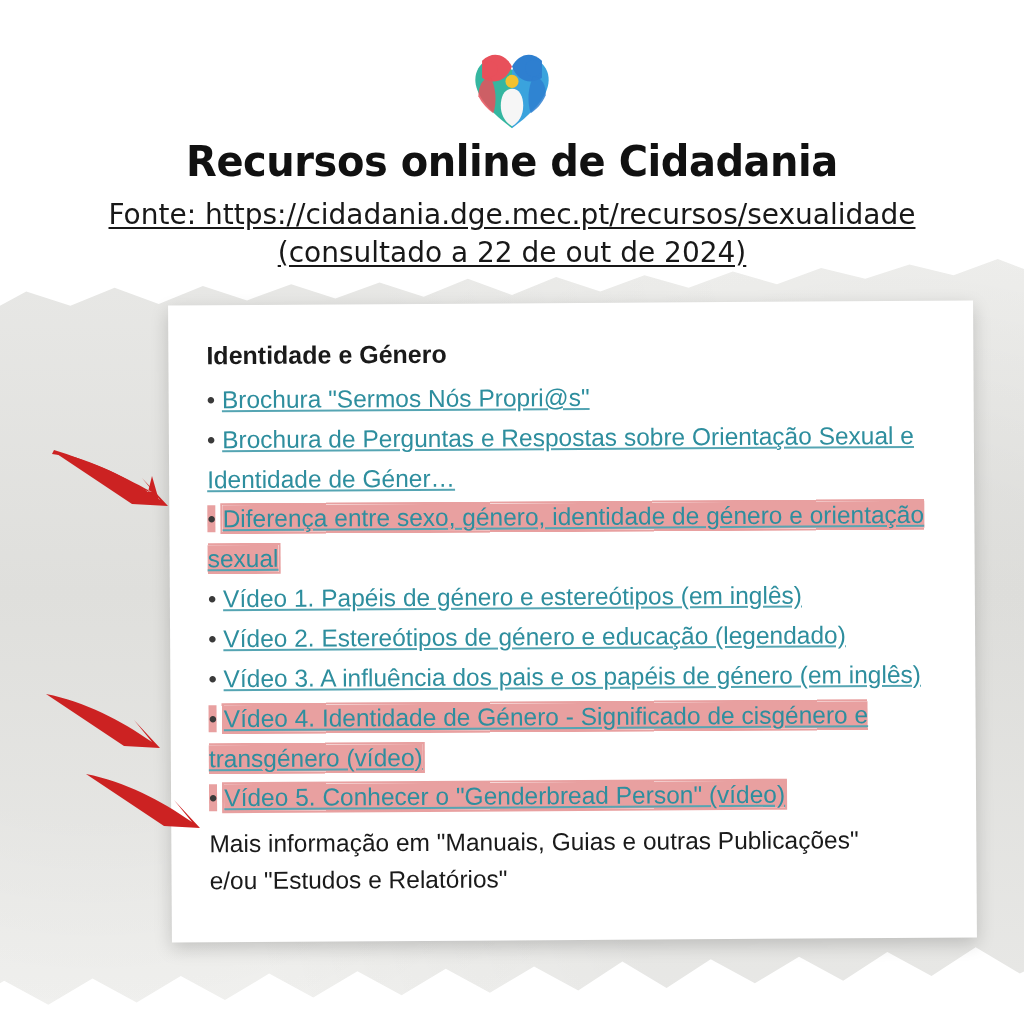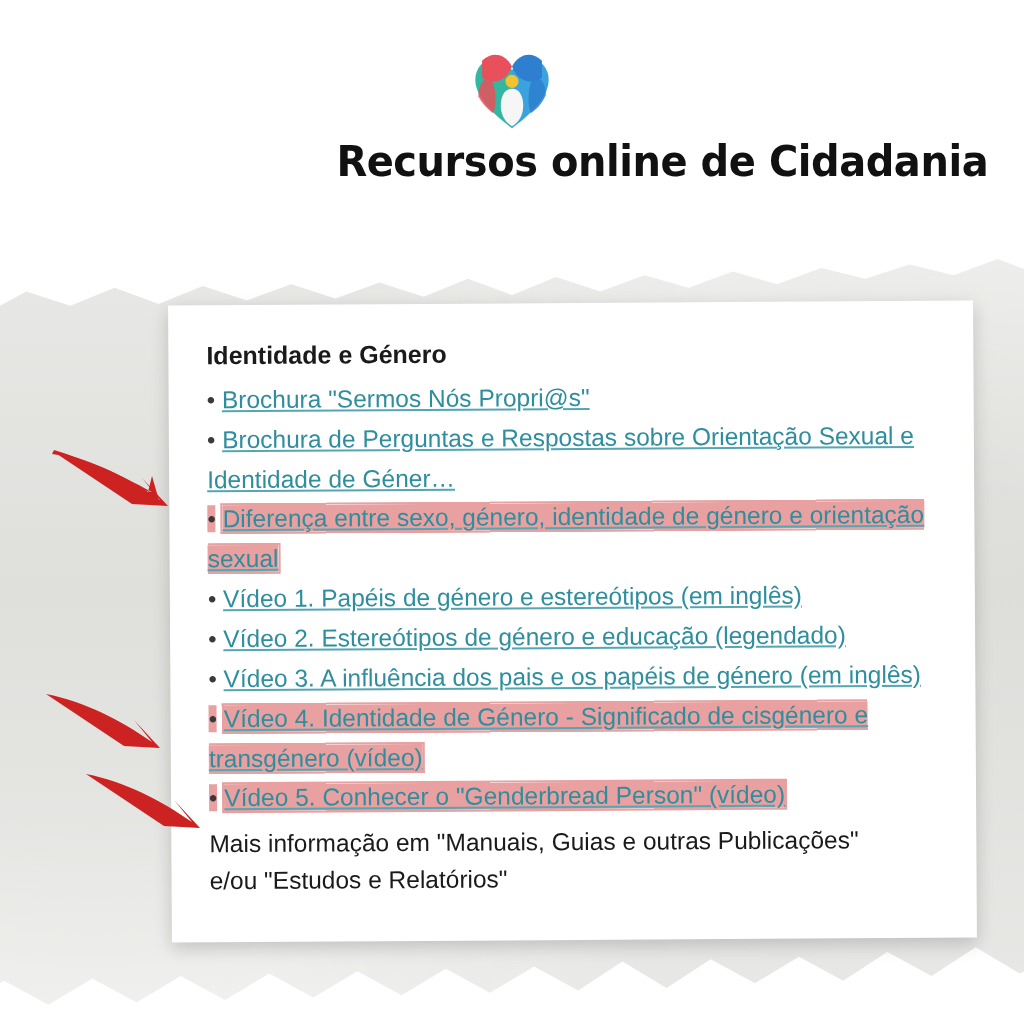--- a/index.html
+++ b/index.html
@@ -51,21 +51,21 @@
     background: #ffffff;
     clip-path: polygon(0 100%,100% 100%,100% 40%,96% 58%,92% 36%,88% 60%,84% 40%,80% 64%,76% 44%,72% 66%,68% 46%,64% 70%,60% 48%,56% 72%,52% 52%,48% 74%,44% 54%,40% 76%,36% 56%,32% 78%,28% 58%,24% 80%,20% 60%,16% 82%,12% 62%,8% 84%,4% 64%,0 86%);
   }
 
   
   .header {
     position: absolute;
     left: 0;
     right: 0;
     top: 44px;
-    text-align: right;
+    text-align: center;
     z-index: 5;
   }
   .logo {
     width: 96px;
     height: 86px;
     margin: 0 auto 6px auto;
     display: block;
   }
   .title {
     font-family: "DejaVu Sans", sans-serif;
@@ -175,20 +175,24 @@
     <path d="M18 18 C30 6 44 12 50 24 C44 40 30 44 18 36 Z" fill="#e8505b"></path>
     <path d="M82 18 C70 6 56 12 50 24 C56 40 70 44 82 36 Z" fill="#2e7fd0"></path>
     <circle cx="27" cy="27" r="8" fill="#e8505b"></circle>
     <circle cx="73" cy="26" r="9" fill="#2e7fd0"></circle>
     <circle cx="50" cy="40" r="7" fill="#f2c230"></circle>
     <path d="M50 48 C42 48 38 56 38 66 C38 76 43 84 50 88 C57 84 62 76 62 66 C62 56 58 48 50 48 Z" fill="#f6f6f6"></path>
     <path d="M27 36 C18 36 14 46 14 56 C18 64 24 70 30 74 C34 62 33 46 27 36 Z" fill="#e8505b" opacity="0.85"></path>
     <path d="M73 35 C82 35 87 45 86 55 C82 64 76 70 70 74 C66 62 67 45 73 35 Z" fill="#2e7fd0" opacity="0.85"></path>
   </svg>
   <h1 class="title">Recursos online de Cidadania</h1>
+  <div class="source">
+    <span>Fonte: https://cidadania.dge.mec.pt/recursos/sexualidade</span>
+    <span class="line2"> (consultado a 22 de out de 2024)</span>
+  </div>
 </div>
 
 <div class="card">
   <div class="card-inner">
     <h2 class="section-title">Identidade e Género</h2>
     <ul class="links">
       <li>
         <span class="bullet">•</span>
         <span class="lnk">Brochura "Sermos Nós Propri@s"</span>
       </li>

